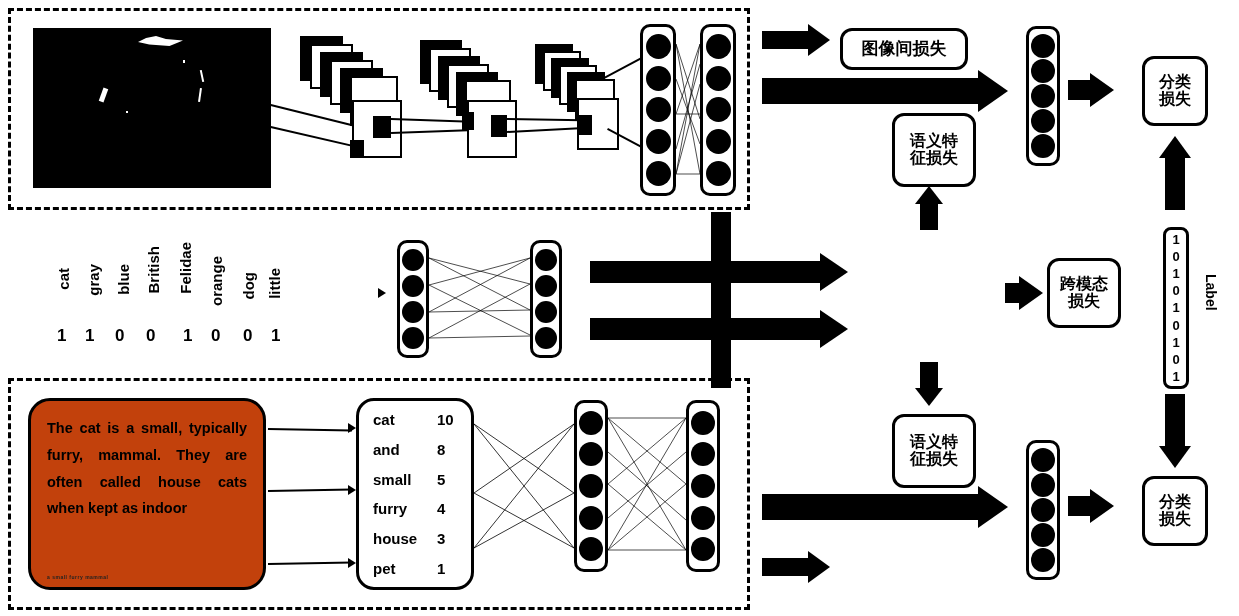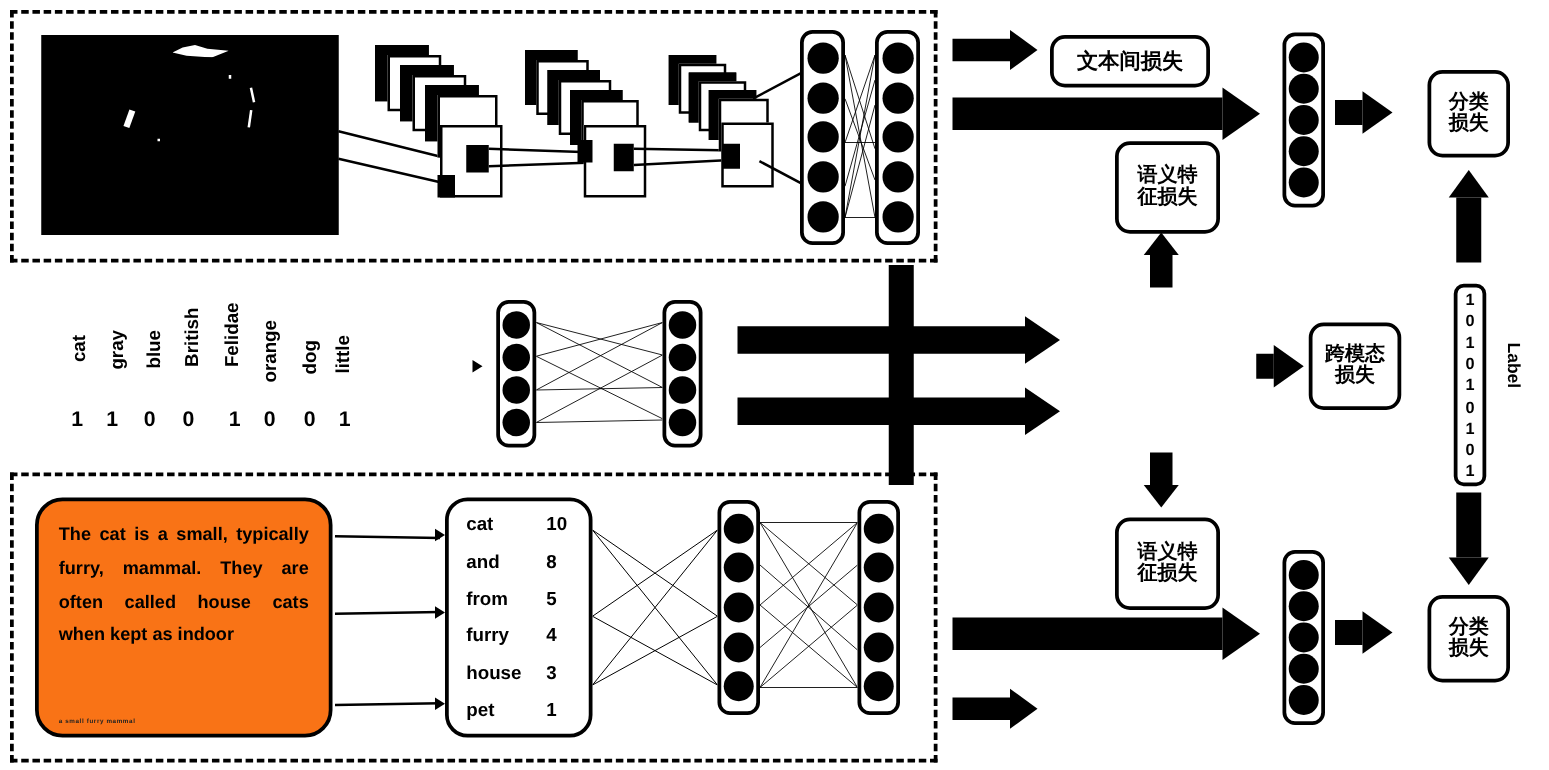--- a/index.html
+++ b/index.html
@@ -186,21 +186,21 @@
     font-size: 14px;
     font-weight: bold;
     color: #000;
   }
 
   
   .textbox {
     position: absolute;
     border: 3px solid #000;
     border-radius: 22px;
-    background: #f97316;
+    background: #c2410c;
     padding: 14px 16px 6px 16px;
     font-size: 14.5px;
     font-weight: bold;
     color: #000;
     line-height: 1.85;
     text-align: justify;
   }
   .tiny-smudge {
     position: absolute;
     font-size: 5px;
@@ -412,21 +412,21 @@
     <div class="head-u" style="border-left-width:14px; border-right-width:14px; border-bottom-width:18px; margin-left:0;"></div>
     <div class="shaft-u" style="height:26px;"></div>
   </div>
 
   <div class="arrow-down" style="left:920px; top:362px; width:18px; height:46px;">
     <div class="shaft-d" style="height:26px;"></div>
     <div class="head-d" style="border-left-width:14px; border-right-width:14px; border-top-width:18px;"></div>
   </div>
 
   <div class="lossbox" style="left:840px; top:28px; width:128px; height:42px; font-size:17px;">
-    <div>文本间损失</div>
+    <div>图像间损失</div>
   </div>
 
   <div class="arrow-right" style="left:762px; top:31px; height:18px;">
     <div class="shaft" style="width:46px;"></div>
     <div class="head" style="border-top-width:16px; border-bottom-width:16px; border-left-width:22px;"></div>
   </div>
 
   <div class="lossbox" style="left:892px; top:113px; width:84px; height:74px; font-size:16px;">
     <div>语义特</div>
     <div>征损失</div>
@@ -529,21 +529,21 @@
   <div class="freqbox" style="left:356px; top:398px; width:118px; height:192px;">
     <div class="freqrow">
       <span class="w">cat</span>
       <span class="c">10</span>
     </div>
     <div class="freqrow">
       <span class="w">and</span>
       <span class="c">8</span>
     </div>
     <div class="freqrow">
-      <span class="w">from</span>
+      <span class="w">small</span>
       <span class="c">5</span>
     </div>
     <div class="freqrow">
       <span class="w">furry</span>
       <span class="c">4</span>
     </div>
     <div class="freqrow">
       <span class="w">house</span>
       <span class="c">3</span>
     </div>

